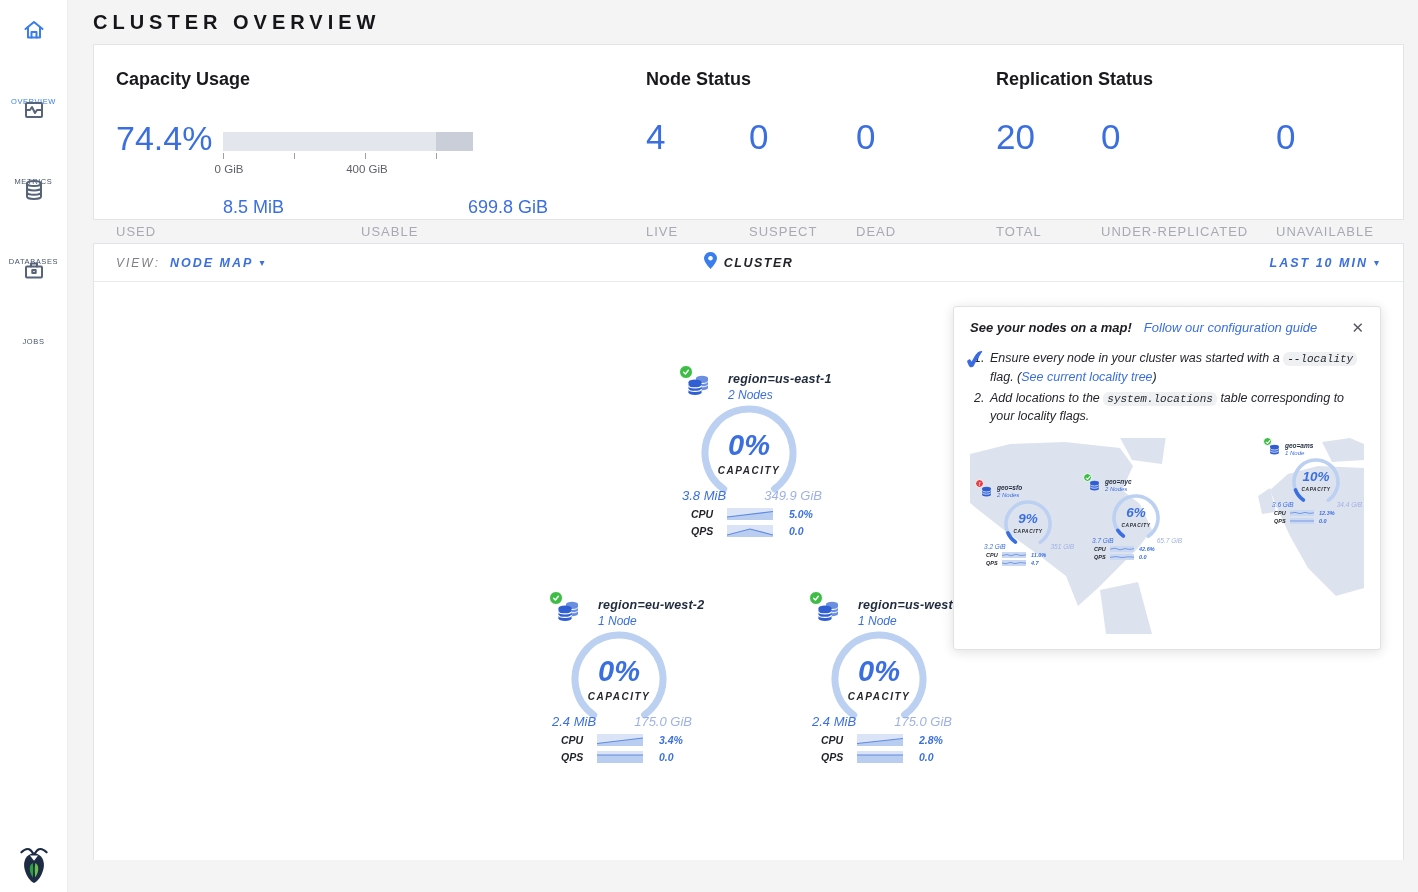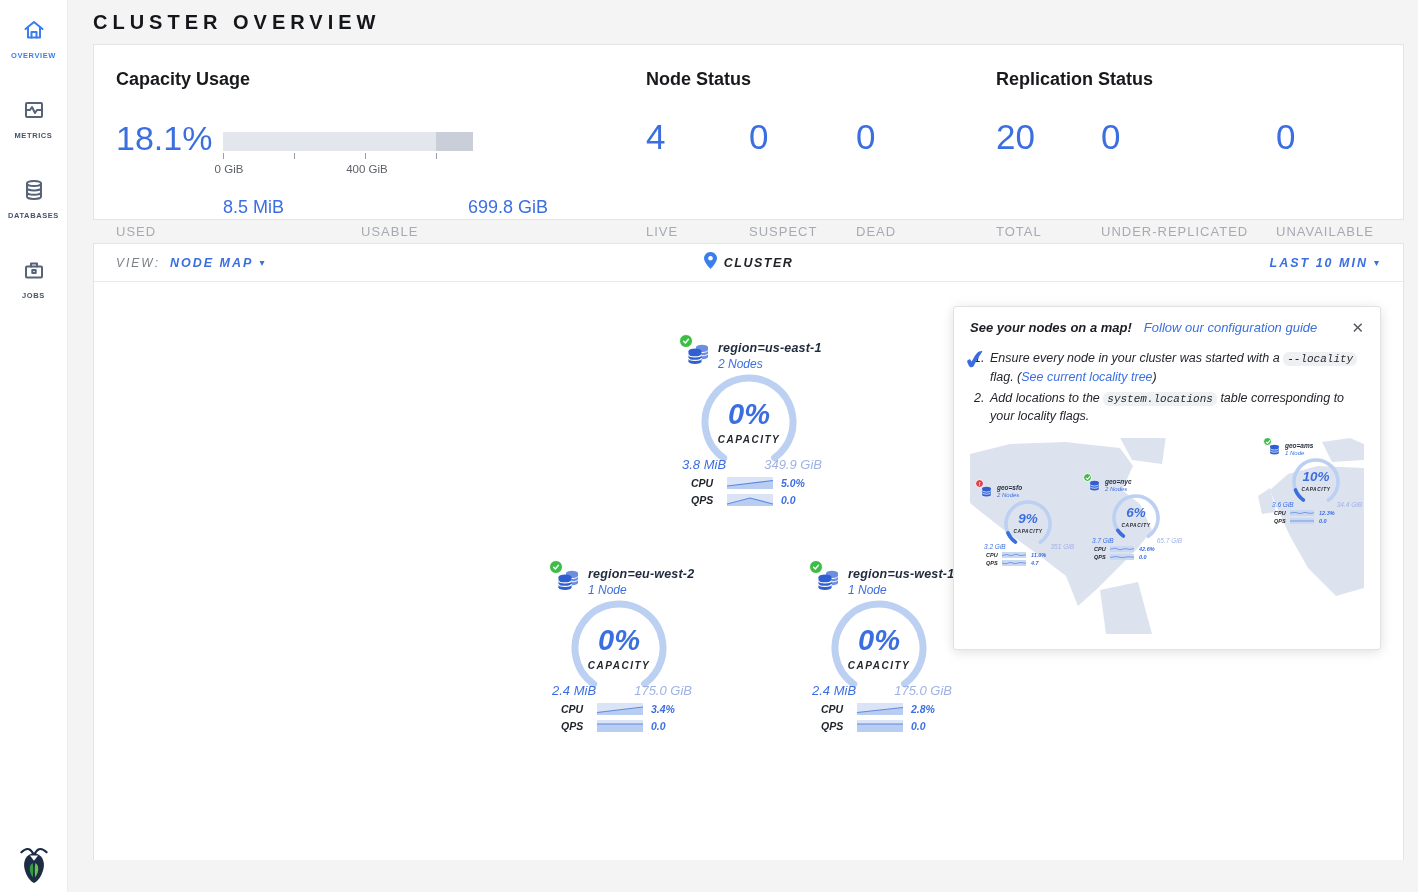--- a/index.html
+++ b/index.html
@@ -3,21 +3,21 @@
 <meta charset="utf-8">
 <style>
   * { margin:0; padding:0; box-sizing:border-box; }
   html,body { width:1418px; height:892px; overflow:hidden; }
   body { font-family:"Liberation Sans","DejaVu Sans",sans-serif; background:#f4f4f5; color:#202227; }
   .app { display:flex; width:1418px; height:892px; }
 
   
   .sidebar { width:68px; background:#ffffff; border-right:1px solid #ececee; position:relative; flex:0 0 68px; }
   .side-item { display:flex; flex-direction:column; align-items:center; gap:5px; padding-top:18px; height:80px; cursor:pointer; }
-  .side-item .lbl { font-size:7.5px; font-weight:bold; letter-spacing:.6px; color:#44546a; }
+  .side-item .lbl { font-size:7.5px; font-weight:normal; letter-spacing:.6px; color:#44546a;margin-top:46px; }
   .side-item.active .lbl { color:#3a7ded; }
   .side-item svg { stroke:#566378; }
   .side-item.active svg { stroke:#3a7ded; }
   .side-logo { position:absolute; bottom:8px; left:0; width:68px; display:flex; justify-content:center; }
 
   
   .page { flex:1; padding:0 14px 12px 25px; background:#f4f4f5; }
   .page-header { height:44px; display:flex; align-items:center; }
   .page-title { font-size:20px; font-weight:700; letter-spacing:5px; color:#141619; }
 
@@ -44,41 +44,41 @@
   .vb-value { font-size:12.5px; letter-spacing:2px; font-weight:600; color:#3b6fe0; cursor:pointer; display:flex; align-items:center; gap:6px; }
   .caret { font-size:10px; color:#3b6fe0; }
   .vb-center { position:absolute; left:0; right:0; display:flex; justify-content:center; align-items:center; gap:7px; pointer-events:none; }
   .vb-breadcrumb { font-size:12.5px; letter-spacing:1.5px; font-weight:600; color:#222428; }
   .vb-right { margin-left:auto; }
 
   
   .map-area { position:relative; height:578px; background:#fff; }
 
   .node-group { position:absolute; width:170px; }
-  .ng-header { display:flex; align-items:flex-start; gap:8px; padding-left:22px; }
+  .ng-header { display:flex; align-items:flex-start; gap:18px; padding-left:22px;margin-top:31px; }
   .ng-iconwrap { position:relative; width:24px; height:24px; flex:0 0 24px; }
   .badge { position:absolute; top:-7px; left:-7px; width:14px; height:14px; border-radius:50%; border:1.5px solid #fff; display:flex; align-items:center; justify-content:center; color:#fff; font-size:8px; font-weight:bold; }
   .badge.ok { background:#3dbd45; }
   .badge.warn { background:#e2434b; }
   .ng-region { font-size:12.5px; font-weight:700; color:#1f2b3d; letter-spacing:.2px; white-space:nowrap; }
   .ng-nodes { font-size:12px; color:#3b6fe0; margin-top:2px; cursor:pointer; }
   .ng-circlewrap { position:relative; width:100px; height:100px; margin:1px auto 0; }
   .ng-arc { position:absolute; inset:0; }
   .ng-percent { position:absolute; top:26px; left:0; right:0; text-align:center; font-size:29px; font-weight:700; color:#3b6fe0; }
   .ng-caplabel { position:absolute; top:62px; left:0; right:0; text-align:center; font-size:10px; font-weight:700; letter-spacing:1.5px; color:#23272e; }
   .ng-range { display:flex; justify-content:space-between; padding:0 12px 0 18px; margin-top:-15px; position:relative; }
   .ng-used { font-size:13px; color:#3b6fe0; }
   .ng-total { font-size:13px; color:#9fb2e5; }
   .ng-metric { display:flex; align-items:center; padding-left:27px; margin-top:5px; }
   .ng-mlabel { width:36px; font-size:10.5px; font-weight:700; color:#20242b; }
   .spark { width:46px; height:12px; }
   .spark .bg { fill:#dbe4f6; }
   .spark .area { fill:#b9cdf0; }
   .spark polyline { fill:none; stroke:#5f8ae0; stroke-width:1.2; }
-  .ng-mvalue { margin-left:8px; font-size:10.5px; font-weight:700; color:#3b6fe0; }
+  .ng-mvalue { margin-left:16px; font-size:10.5px; font-weight:700; color:#3b6fe0; }
 
   
   .popup { position:absolute; left:859px; top:24px; width:428px; background:#fff; border:1px solid #e2e2e4; border-radius:3px; box-shadow:0 2px 12px rgba(0,0,0,.13); z-index:5; }
   .popup-head { display:flex; align-items:center; padding:13px 16px 6px; }
   .popup-title { font-size:13px; font-weight:700; color:#1c1e23; }
   .popup-link { font-size:13px; color:#3b6fe0; margin-left:12px; cursor:pointer; }
   .popup-close { margin-left:auto; font-size:15px; color:#555a61; cursor:pointer; line-height:1; }
   .popup-steps { padding:8px 16px 2px 20px; }
   .step { display:flex; font-size:12.5px; color:#24272e; line-height:1.5; margin-bottom:2px; position:relative; }
   .step-marker { width:16px; flex:0 0 16px; }
@@ -166,21 +166,21 @@
   </nav>
 
   <main class="page">
     <div class="page-header">
       <h1 class="page-title">CLUSTER OVERVIEW</h1>
     </div>
 
     <section class="panel summary">
 
       <div class="sec-title" style="left:22px">Capacity Usage</div>
-      <div class="big-num" style="left:22px; top:74px; font-size:34px">18.1%</div>
+      <div class="big-num" style="left:22px; top:74px; font-size:34px">74.4%</div>
       <div class="cap-bar">
         <div class="seg-light"></div>
         <div class="seg-dark"></div>
       </div>
       <div class="tick" style="left:129px"></div>
       <div class="tick" style="left:200px"></div>
       <div class="tick" style="left:271px"></div>
       <div class="tick" style="left:342px"></div>
       <div class="tick-label" style="left:135px">0 GiB</div>
       <div class="tick-label" style="left:273px">400 GiB</div>

